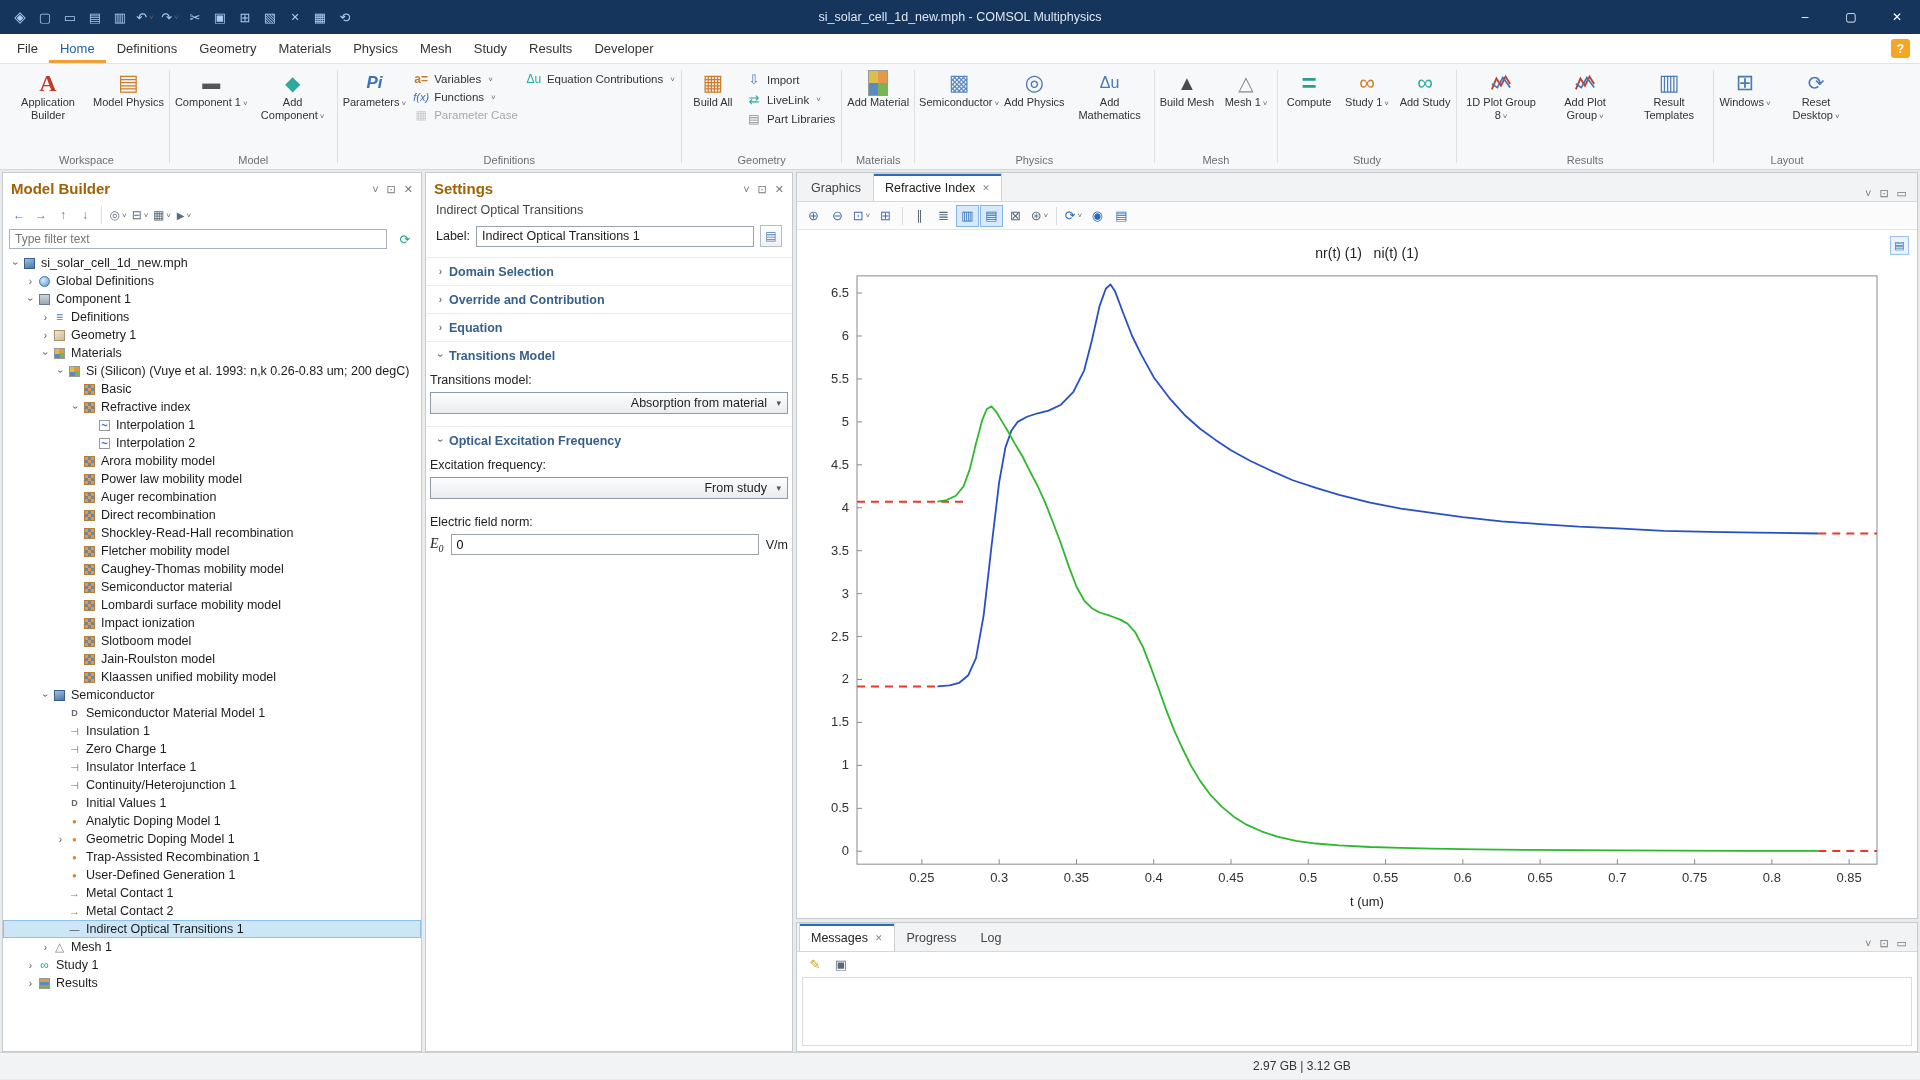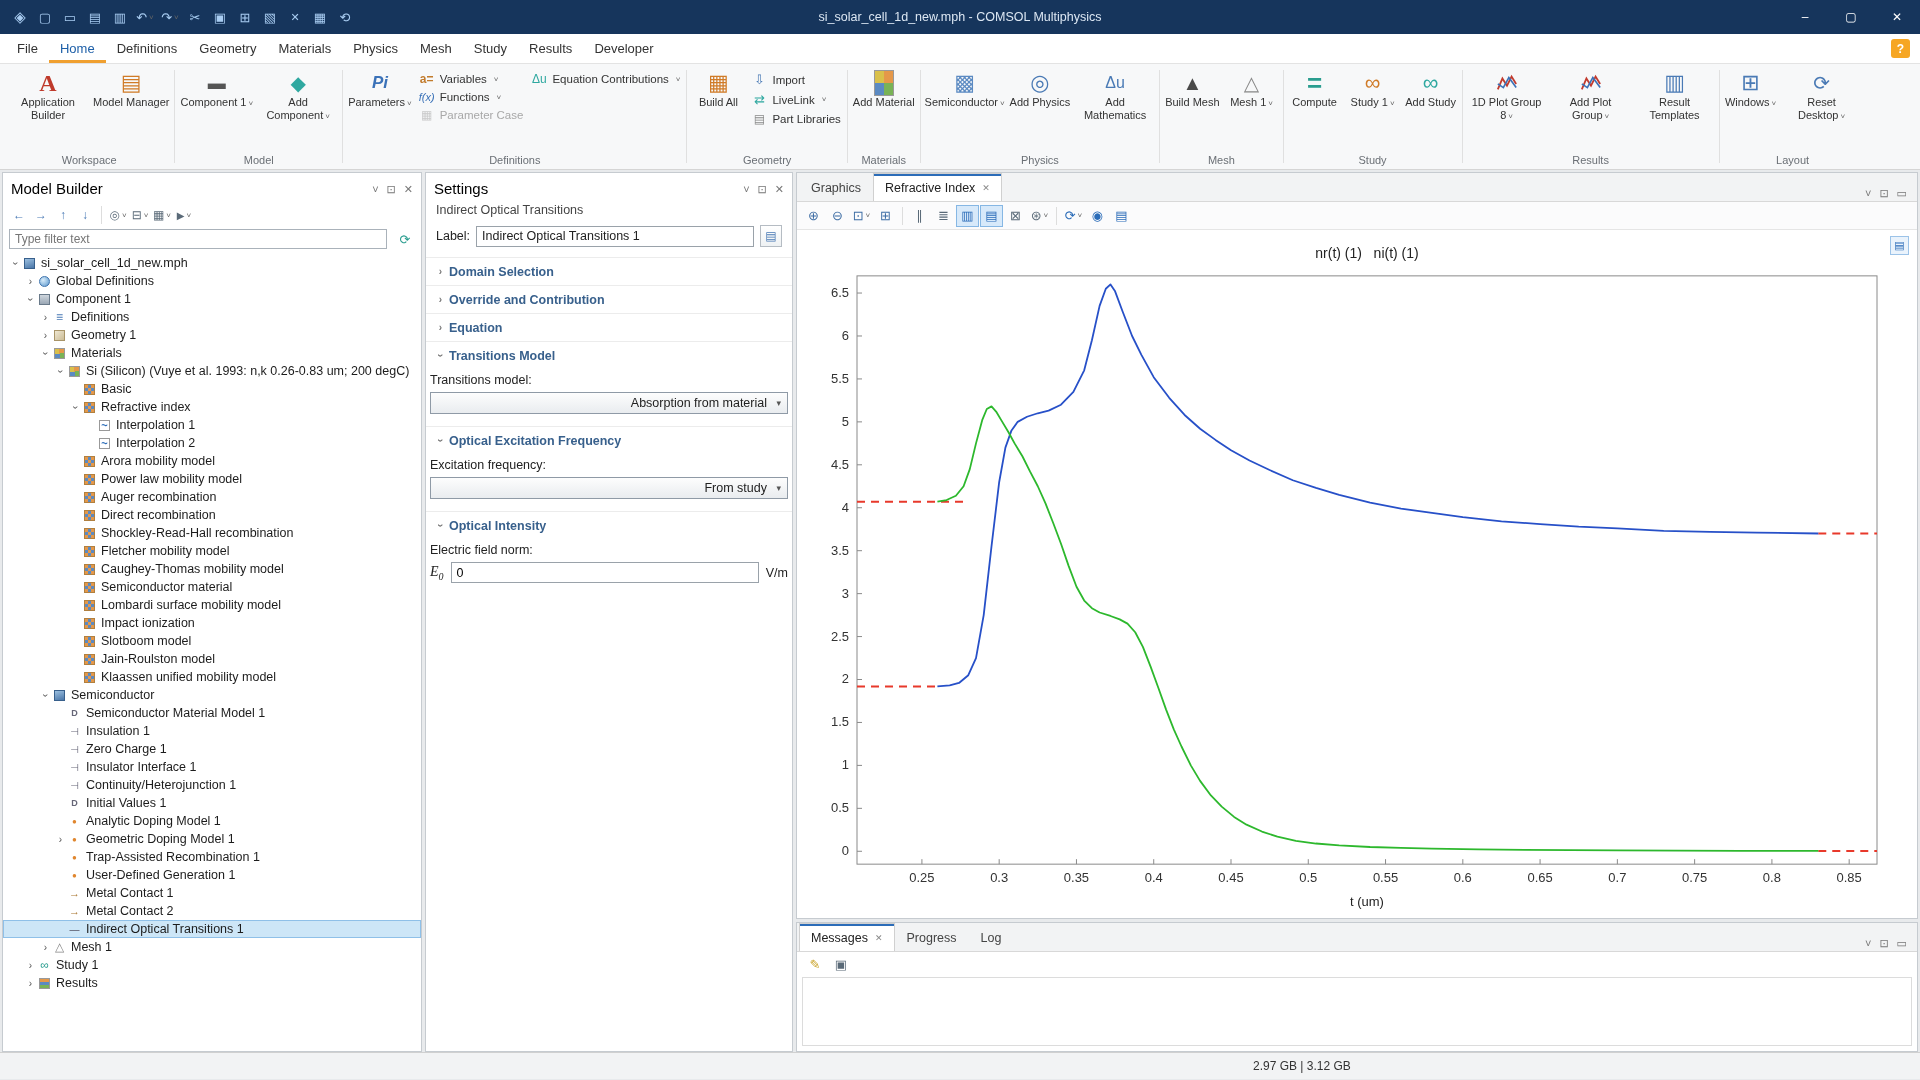--- a/index.html
+++ b/index.html
@@ -40,21 +40,21 @@
   
   .main{display:flex;height:882px;padding:2px 2px 0 2px;gap:3px;background:#e8eaec;}
   .panel{background:#fff;border:1px solid #c6cbd0;display:flex;flex-direction:column;}
   .model-builder{width:420px;}
   .settings-panel{width:368px;}
   .right-col{flex:1;display:flex;flex-direction:column;gap:3px;min-width:0;}
   .graphics-panel{flex:1;min-height:0;}
   .messages-panel{height:130px;}
 
   .panel-head{display:flex;align-items:center;height:30px;padding:0 8px;flex:none;}
-  .panel-title{font-size:15px;font-weight:normal;color:#000000;}
+  .panel-title{font-size:15px;font-weight:bold;color:#a16207;}
   .head-icons{margin-left:auto;display:flex;gap:8px;}
   .head-icons .cicon{font-size:11px;}
 
   
   .mb-toolbar{display:flex;align-items:center;height:24px;padding:0 6px;gap:2px;flex:none;}
   .mtb{min-width:20px;height:20px;display:flex;align-items:center;justify-content:center;}
   .mtb .cicon{font-size:12px;}
   .mb-filter{display:flex;padding:2px 6px;gap:8px;flex:none;}
   .mb-filter input{flex:1;height:20px;border:1px solid #aab2ba;font-size:12px;padding:0 5px;font-family:inherit;color:#333;}
   .tree{flex:1;overflow:hidden;padding:3px 0 0;}
@@ -198,21 +198,21 @@
 
 <div class="ribbon" id="ribbon">
     <div class="rgroup">
       <div class="rgroup-items">
         <div class="rbig">
           <span class="cicon" style="color: rgb(191, 58, 43); font-size: 24px; font-weight: bold; font-family: &quot;Liberation Serif&quot;, serif;">A</span>
           <span class="rlbl">Application Builder</span>
         </div>
         <div class="rbig">
           <span class="cicon" style="color: rgb(208, 123, 40); font-size: 22px;">▤</span>
-          <span class="rlbl">Model Manager</span>
+          <span class="rlbl">Model Physics</span>
         </div>
       </div>
       <div class="rgroup-label">Workspace</div>
     </div>
     <div class="rsep"></div>
     <div class="rgroup">
       <div class="rgroup-items">
         <div class="rbig">
           <span class="cicon" style="color: rgb(85, 85, 85); font-size: 18px;">▬</span>
           <span class="rlbl">Component 1<span class="caret">˅</span></span>
@@ -769,24 +769,20 @@
         <div class="sec-head">
           <span class="texp open">›</span>
           <span>Optical Excitation Frequency</span>
         </div>
         <div class="sec-body">
           <div class="fld-label">Excitation frequency:</div>
           <div class="combo">
             <span>From study</span>
             <span class="cbx">▾</span>
           </div>
-        </div>
-        <div class="sec-head">
-          <span class="texp open">›</span>
-          <span>Optical Intensity</span>
         </div>
         <div class="sec-body">
           <div class="fld-label">Electric field norm:</div>
           <div class="erow">
             <span class="esym">E<sub>0</sub></span>
             <input value="0" style="">
             <span class="unit">V/m</span>
           </div>
         </div>
       </div>

